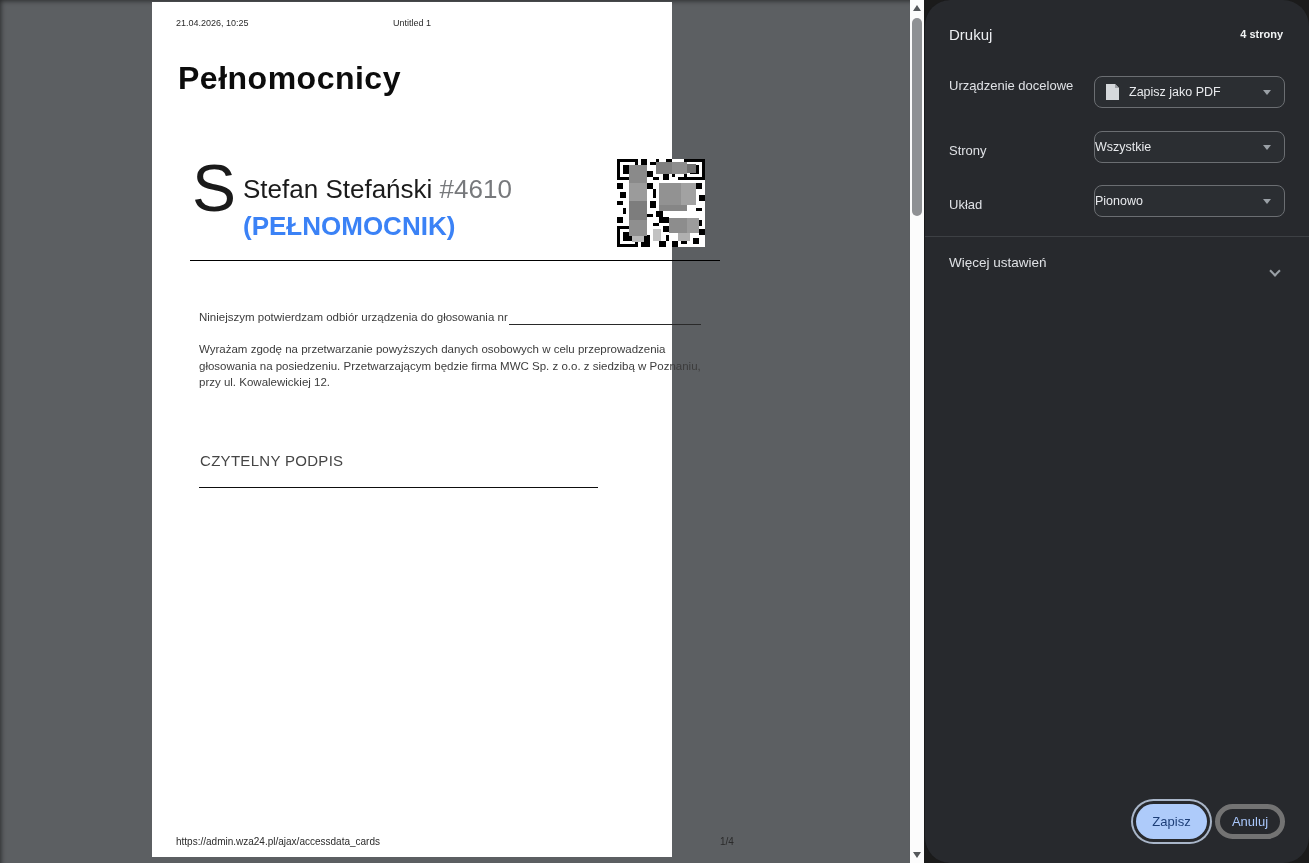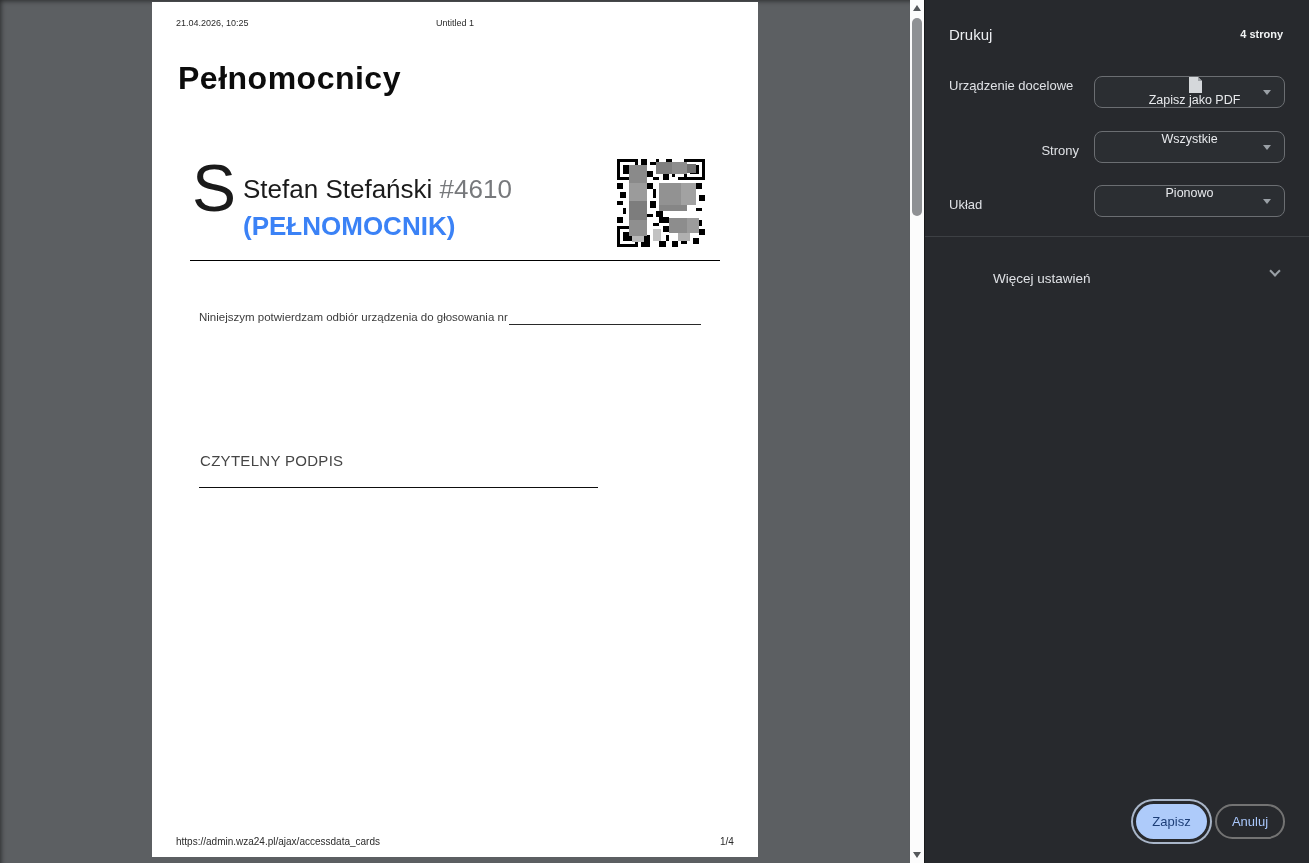--- a/index.html
+++ b/index.html
@@ -3,21 +3,21 @@
 <meta charset="utf-8">
 <style>
   html,body{margin:0;padding:0;background:#111;}
   *{box-sizing:border-box;font-family:"Liberation Sans",sans-serif;}
   .app{position:relative;width:1309px;height:863px;overflow:hidden;background:#1b1b1b;}
 
   
   .preview-area{position:absolute;left:0;top:0;width:910px;height:863px;
     background:var(--preview-bg,#5c5f62);
     box-shadow:inset 3px 3px 5px -2px rgba(0,0,0,.55);}
-  .page{position:absolute;left:152px;top:2px;width:606px;height:855px;
+  .page{position:absolute;left:152px;top:2px;width:520px;height:855px;
     background:var(--page-bg,#ffffff);color:#1a1a1a;}
 
   .hdr-small{position:absolute;top:16px;font-size:9px;color:#2b2b2b;}
   .hdr-date{left:24px;}
   .hdr-doc{left:0;right:0;text-align:center;}
   .doc-title{position:absolute;left:26px;top:58px;font-size:32px;font-weight:900;
     letter-spacing:.5px;color:#0c0c0c;}
 
   .card-initial{position:absolute;left:40px;top:150px;font-size:66px;line-height:72px;
     font-weight:300;color:#1a1a1a;}
@@ -40,51 +40,51 @@
 
   
   .scrollbar{position:absolute;left:910px;top:0;width:14px;height:863px;background:#fcfcfc;}
   .sb-arrow{position:absolute;left:3px;width:0;height:0;border-left:4px solid transparent;border-right:4px solid transparent;}
   .sb-arrow.up{top:5px;border-bottom:6px solid #55585b;}
   .sb-arrow.down{bottom:5px;border-top:6px solid #55585b;}
   .sb-thumb{position:absolute;left:2px;top:18px;width:10px;height:198px;border-radius:5px;background:#8f9194;}
 
   
   .dialog{position:absolute;left:924px;top:0;width:385px;height:863px;
-    background:var(--panel-bg,#27292d);border-left:1px solid #191a1c;color:#e8eaed;}
+    background:var(--panel-bg,#27292d);border-left:1px solid #191a1c;color:#e8eaed;border-radius:26px;}
   .dlg-title{position:absolute;left:24px;top:26px;font-size:15px;color:#eceef1;}
   .dlg-count{position:absolute;right:26px;top:28px;font-size:11px;font-weight:bold;color:#f1f3f4;}
 
   .field-label{position:absolute;left:24px;width:130px;font-size:13px;line-height:19px;color:#dfe1e5;}
   .lbl-1{top:76px;}
-  .lbl-2{top:141px;text-align:right;}
+  .lbl-2{top:141px;}
   .lbl-3{top:195px;}
 
   .dropdown{position:absolute;left:169px;width:191px;height:32px;border:1px solid #6b6e72;
-    border-radius:8px;background:#2b2e32;display:flex;align-items:center;cursor:pointer;flex-direction:column;}
+    border-radius:8px;background:#2b2e32;display:flex;align-items:center;cursor:pointer;}
   .dd-1{top:76px;}
   .dd-2{top:131px;}
   .dd-3{top:185px;}
   .dd-text{font-size:12.5px;color:#e8eaed;}
   .dd-1 .dd-text{margin-left:10px;}
   .dd-caret{position:absolute;right:13px;top:13px;width:0;height:0;
     border-left:4.5px solid transparent;border-right:4.5px solid transparent;border-top:5.5px solid #9aa0a6;}
   .pdf-icon{width:13px;height:16px;margin-left:11px;flex:none;}
 
   .dlg-divider{position:absolute;left:0;top:236px;width:100%;border-top:1px solid #3d4044;}
   .more-row{position:absolute;left:0;top:255px;width:100%;height:36px;cursor:pointer;}
-  .more-label{position:absolute;left:24px;top:16px;font-size:13.5px;color:#dfe1e5;margin-left:44px;}
+  .more-label{position:absolute;left:24px;top:0;font-size:13.5px;color:#dfe1e5;}
   .more-chevron{position:absolute;right:30px;top:12px;width:8px;height:8px;
     border-right:2px solid #9aa0a6;border-bottom:2px solid #9aa0a6;transform:rotate(45deg);}
 
   .btn{position:absolute;top:804px;height:35px;border-radius:17.5px;font-size:13px;
     display:flex;align-items:center;justify-content:center;cursor:pointer;}
   .btn-save{left:211px;width:71px;background:var(--accent,#aecbfa);color:#1d3e77;border:none;
     box-shadow:0 0 0 3px #27292d,0 0 0 5px #a9b6c9;}
-  .btn-cancel{left:290px;width:70px;background:transparent;color:#a9c7fb;border:2px solid #737373;}
+  .btn-cancel{left:290px;width:70px;background:transparent;color:#a9c7fb;border:5px solid #737373;}
 </style>
 </head>
 <body>
 
 <div class="app">
 
   <div class="preview-area">
     <div class="page">
       <div class="hdr-small hdr-date">21.04.2026, 10:25</div>
       <div class="hdr-small hdr-doc">Untitled 1</div>
@@ -169,20 +169,21 @@
           <rect x="23" y="19.5" width="4" height="5" fill="#9c9c9c"></rect>
           <rect x="20" y="24.5" width="4" height="2.5" fill="#b0b0b0"></rect>
           <rect x="12" y="23" width="2.5" height="4" fill="#c2c2c2"></rect>
         </g>
       </svg>
       <div class="card-rule"></div>
 
       <div class="para para-1">Niniejszym potwierdzam odbiór urządzenia do głosowania nr</div>
       <div class="fill-line"></div>
 
+      <div class="para para-2">Wyrażam zgodę na przetwarzanie powyższych danych osobowych w celu przeprowadzenia głosowania na posiedzeniu. Przetwarzającym będzie firma MWC Sp. z o.o. z siedzibą w Poznaniu, przy ul. Kowalewickiej 12.</div>
 
       <div class="sig-label">CZYTELNY PODPIS</div>
       <div class="sig-line"></div>
 
       <div class="ftr-small ftr-url">https://admin.wza24.pl/ajax/accessdata_cards</div>
       <div class="ftr-small ftr-page">1/4</div>
     </div>
   </div>
 
   <div class="scrollbar">

